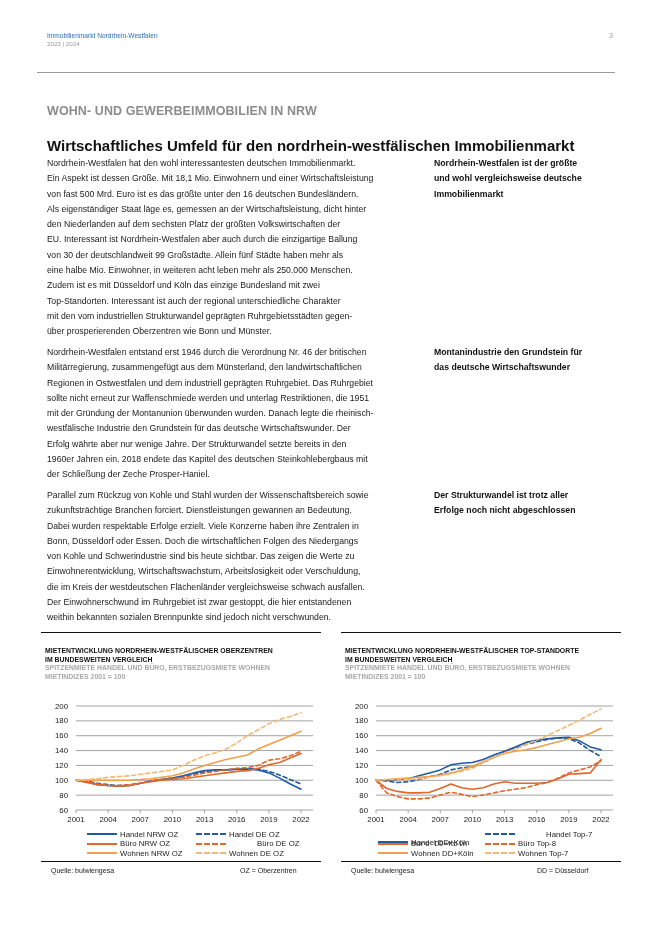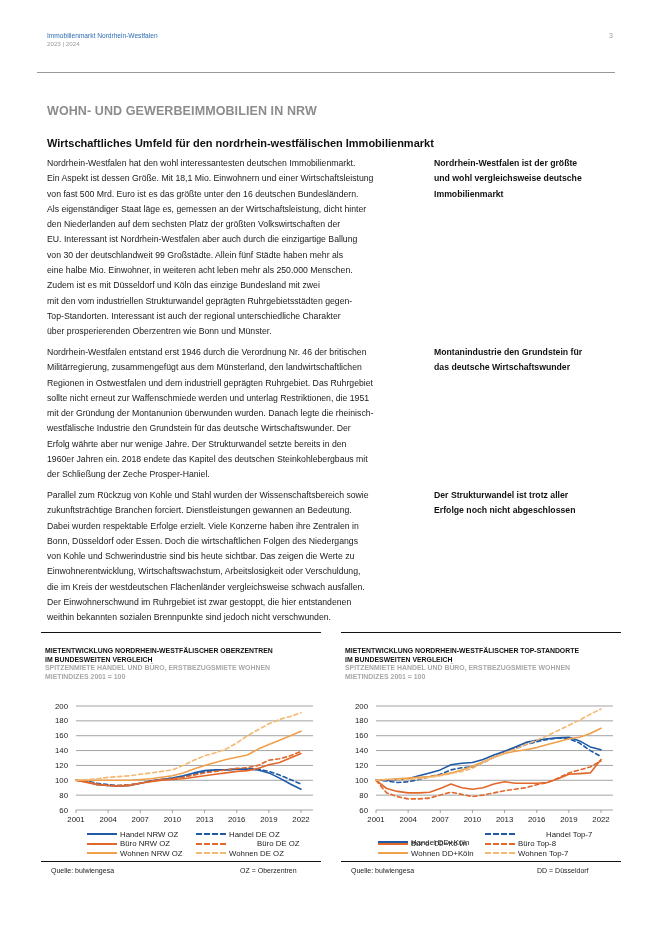--- a/index.html
+++ b/index.html
@@ -3,21 +3,21 @@
 <meta charset="utf-8">
 <style>
   * { box-sizing: border-box; margin: 0; padding: 0; }
   html, body { width: 662px; height: 936px; background: #ffffff; overflow: hidden; }
   body { position: relative; font-family: "Liberation Sans", sans-serif; color: #1a1a1a; }
   .hdr-title { position: absolute; left: 47px; top: 32px; font-size: 6.6px; color: #2e6db4; }
   .hdr-year { position: absolute; left: 47px; top: 40px; font-size: 6.2px; color: #9a9a9a; }
   .hdr-page { position: absolute; left: 609px; top: 32px; font-size: 7px; color: #9a9a9a; }
   .hdr-rule { position: absolute; left: 37px; top: 72px; width: 578px; height: 1px; background: #999999; }
   .section-title { position: absolute; left: 47px; top: 104px; font-size: 12.5px; color: #8c8c8c; letter-spacing: 0.1px; }
-  .subhead { position: absolute; left: 47px; top: 137px; font-size: 11px; font-weight: bold; color: #111; }
+  .subhead { position: absolute; left: 47px; top: 137px; font-size: 15px; font-weight: bold; color: #111; }
   .para { position: absolute; left: 47px; width: 380px; font-size: 8.7px; line-height: 15.3px; color: #1a1a1a; }
   .para span { display: block; white-space: nowrap; }
   .side { position: absolute; left: 434px; width: 190px; font-size: 8.7px; line-height: 15.3px; font-weight: bold; color: #111; }
   .side span { display: block; white-space: nowrap; }
 
   .chart { position: absolute; top: 632px; width: 280px; height: 250px; }
   .chart .toprule { position: absolute; left: 0; top: 0; width: 280px; height: 1px; background: #111; }
   .chart .ct { position: absolute; left: 4px; top: 15px; font-size: 6.9px; font-weight: bold; color: #111; line-height: 8.5px; }
   .chart .cs { position: absolute; left: 4px; top: 32px; font-size: 6.9px; font-weight: bold; color: #a8a8a8; line-height: 8.5px; }
   .chart svg { position: absolute; left: 0; top: 60px; }
@@ -42,22 +42,22 @@
 <div class="para" style="top:156px">
     <span>Nordrhein-Westfalen hat den wohl interessantesten deutschen Immobilienmarkt.</span>
     <span>Ein Aspekt ist dessen Größe. Mit 18,1 Mio. Einwohnern und einer Wirtschaftsleistung</span>
     <span>von fast 500 Mrd. Euro ist es das größte unter den 16 deutschen Bundesländern.</span>
     <span>Als eigenständiger Staat läge es, gemessen an der Wirtschaftsleistung, dicht hinter</span>
     <span>den Niederlanden auf dem sechsten Platz der größten Volkswirtschaften der</span>
     <span>EU. Interessant ist Nordrhein-Westfalen aber auch durch die einzigartige Ballung</span>
     <span>von 30 der deutschlandweit 99 Großstädte. Allein fünf Städte haben mehr als</span>
     <span>eine halbe Mio. Einwohner, in weiteren acht leben mehr als 250.000 Menschen.</span>
     <span>Zudem ist es mit Düsseldorf und Köln das einzige Bundesland mit zwei</span>
+    <span>Top-Standorten. Interessant ist auch der regional unterschiedliche Charakter</span>
     <span>mit den vom industriellen Strukturwandel geprägten Ruhrgebietsstädten gegen-</span>
-    <span>Top-Standorten. Interessant ist auch der regional unterschiedliche Charakter</span>
     <span>über prosperierenden Oberzentren wie Bonn und Münster.</span>
   </div>
 <div class="side" style="top:156px">
     <span>Nordrhein-Westfalen ist der größte</span>
     <span>und wohl vergleichsweise deutsche</span>
     <span>Immobilienmarkt</span>
   </div>
 
 <div class="para" style="top:345px">
     <span>Nordrhein-Westfalen entstand erst 1946 durch die Verordnung Nr. 46 der britischen</span>

